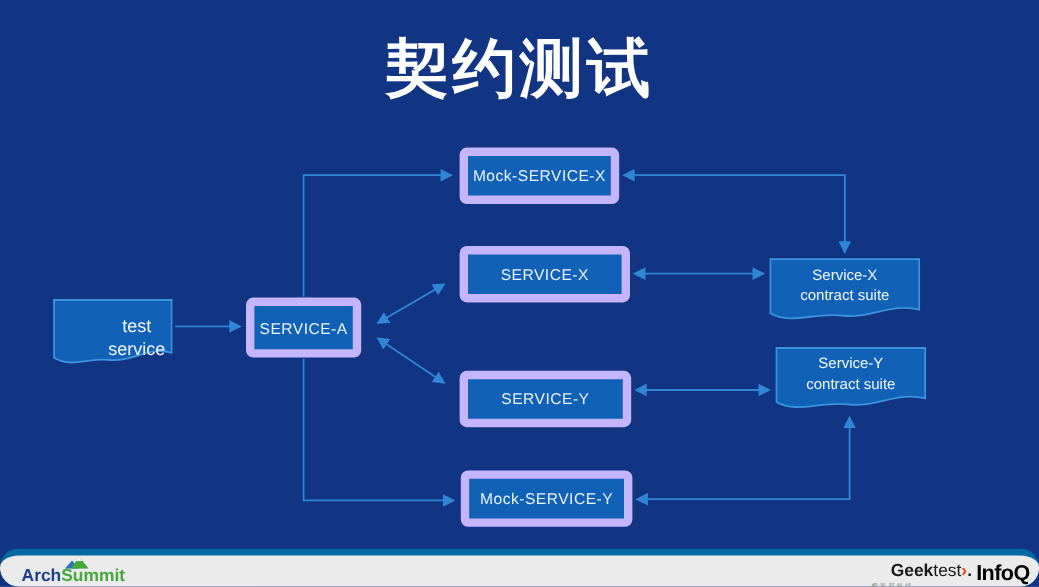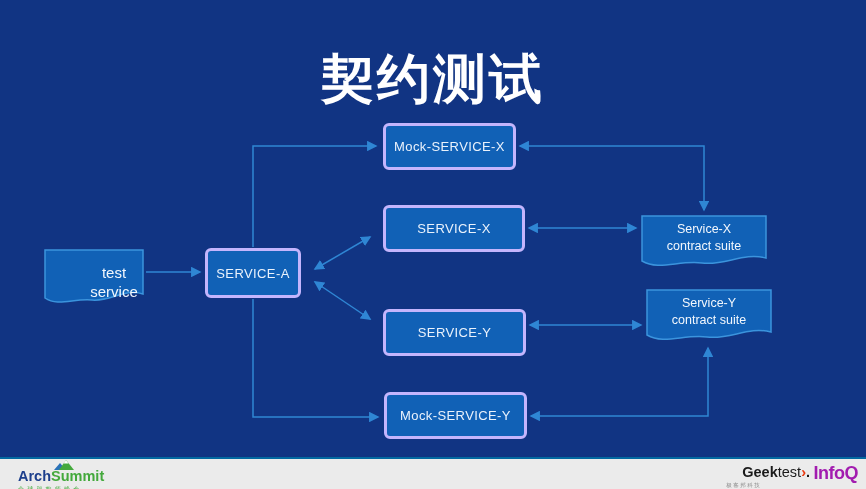--- a/index.html
+++ b/index.html
@@ -8,41 +8,41 @@
 
   .slide {
     position: relative;
     width: 866px; height: 489px;
     background: #113483;
     overflow: hidden;
   }
 
   .title {
     position: absolute;
-    top: 44px; left: 0; right: 0;
+    top: 22px; left: 0; right: 0;
     text-align: center;
     color: #ffffff;
     font-size: 53px;
     font-weight: 600;
     letter-spacing: 3px;
   }
 
   .connector-layer {
     position: absolute;
     top: 0; left: 0;
     width: 866px; height: 489px;
   }
 
   .node {
     position: absolute;
     display: flex;
     align-items: center;
     justify-content: center;
     background: #1161b6;
-    border: 3px solid #c4b5fd;
+    border: 7px solid #c4b5fd;
     border-radius: 6px;
     color: #eaf2fc;
     font-size: 13px;
     letter-spacing: 0.4px;
     text-align: center;
   }
   .node-mock-x   { left: 383px; top: 123px; width: 133px; height: 47px; }
   .node-service-x{ left: 383px; top: 205px; width: 142px; height: 47px; }
   .node-service-a{ left: 205px; top: 248px; width: 96px;  height: 50px; }
   .node-service-y{ left: 383px; top: 309px; width: 143px; height: 47px; }
@@ -60,21 +60,22 @@
   .doc-test .doclabel { height: 66px; font-size: 15px; line-height: 1.3; padding-left: 40px; }
   .doc-suite-x { left: 641px; top: 215px; width: 126px; height: 56px; }
   .doc-suite-y { left: 646px; top: 289px; width: 126px; height: 56px; }
   .doc-suite-x .doclabel, .doc-suite-y .doclabel { height: 46px; font-size: 12.5px; line-height: 1.35; }
 
   .footer {
     position: absolute;
     left: 0; right: 0; bottom: 0;
     height: 32px;
     background: #ebebeb;
-    border-top: 2px solid #0369a1;
+    border-top: 6px solid #0369a1;
+    border-radius: 16px;
   }
 
   .archsummit {
     position: absolute; left: 18px; top: 1px;
     line-height: 1;
   }
   .archsummit .mountain { position: absolute; left: 33px; top: -1px; }
   .archsummit .wordmark { font-size: 14.5px; font-weight: bold; padding-top: 9px; }
   .archsummit .arch   { color: #1d3f8c; }
   .archsummit .summit { color: #44a93c; }
@@ -92,21 +93,21 @@
   .geekbang .bang { font-weight: 500; }
   .geekbang .gb-arrow { font-weight: 800; color: #e8390f; }
   .geekbang .gb-dot { font-weight: 800; }
   .geekbang .tagline {
     font-size: 5.5px; color: #8a8a8a;
     letter-spacing: 1.5px; margin-top: 3px;
   }
 
   .infoq {
     position: absolute; right: 8px; top: 4px;
-    font-size: 18px; font-weight: 800; color: #a21caf;
+    font-size: 18px; font-weight: 800; color: #000000;
     letter-spacing: -0.5px;
   }
 </style>
 </head>
 <body>
 
 <div class="slide">
 
   <div class="title">契约测试</div>
 

